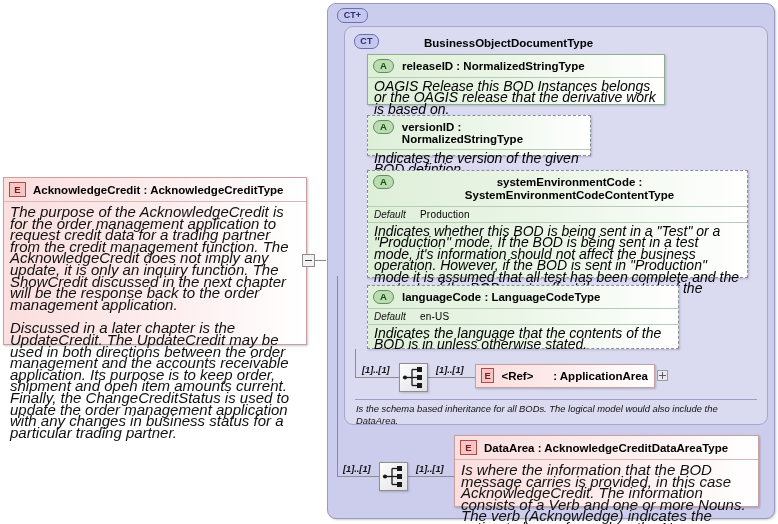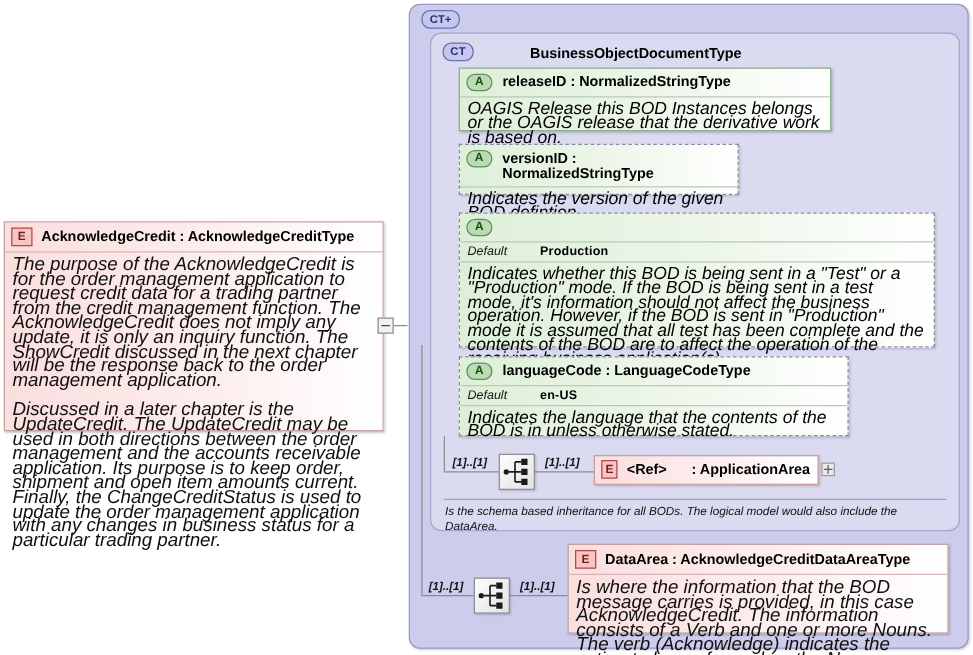--- a/index.html
+++ b/index.html
@@ -138,21 +138,21 @@
     align-items: center;
     padding: 2px 6px 2px 6px;
     border-bottom: 1px solid #b7ccb7;
     font-size: 10px;
   }
   .attr-default .dlabel {
     font-style: italic;
     min-width: 46px;
     color: #111;
   }
-  .attr-default .dval { font-weight: bold; letter-spacing: 0.2px; margin-left: 12px; }
+  .attr-default .dval { font-weight: normal; letter-spacing: 0.2px; }
   .attr-doc {
     padding: 3px 7px 4px 6px;
     font-style: italic;
     font-size: 14px;
     line-height: 11.4px;
   }
 
   
   .annot {
     position: absolute;
@@ -272,20 +272,21 @@
   <div class="attr-title">
     <span class="badge badge-a">A</span>
     <span class="attr-title-text">versionID : NormalizedStringType</span>
   </div>
   <div class="attr-doc">Indicates the version of the given BOD defintion.</div>
 </div>
 
 <div class="attrbox dashed" style="left:367px; top:170px; width:381px; height:108px;">
   <div class="attr-title" style="padding-right:4px;">
     <span class="badge badge-a">A</span>
+    <span class="attr-title-text" style="display:block; text-align:center; width:335px; line-height:13px;">systemEnvironmentCode : SystemEnvironmentCodeContentType</span>
   </div>
   <div class="attr-default">
     <span class="dlabel">Default</span>
     <span class="dval">Production</span>
   </div>
   <div class="attr-doc">Indicates whether this BOD is being sent in a "Test" or a "Production" mode. If the BOD is being sent in a test mode, it's information should not affect the business operation. However, if the BOD is sent in "Production" mode it is assumed that all test has been complete and the contents of the BOD are to affect the operation of the receiving business application(s).</div>
 </div>
 
 <div class="attrbox dashed" style="left:367px; top:285px; width:312px; height:64px;">
   <div class="attr-title">

